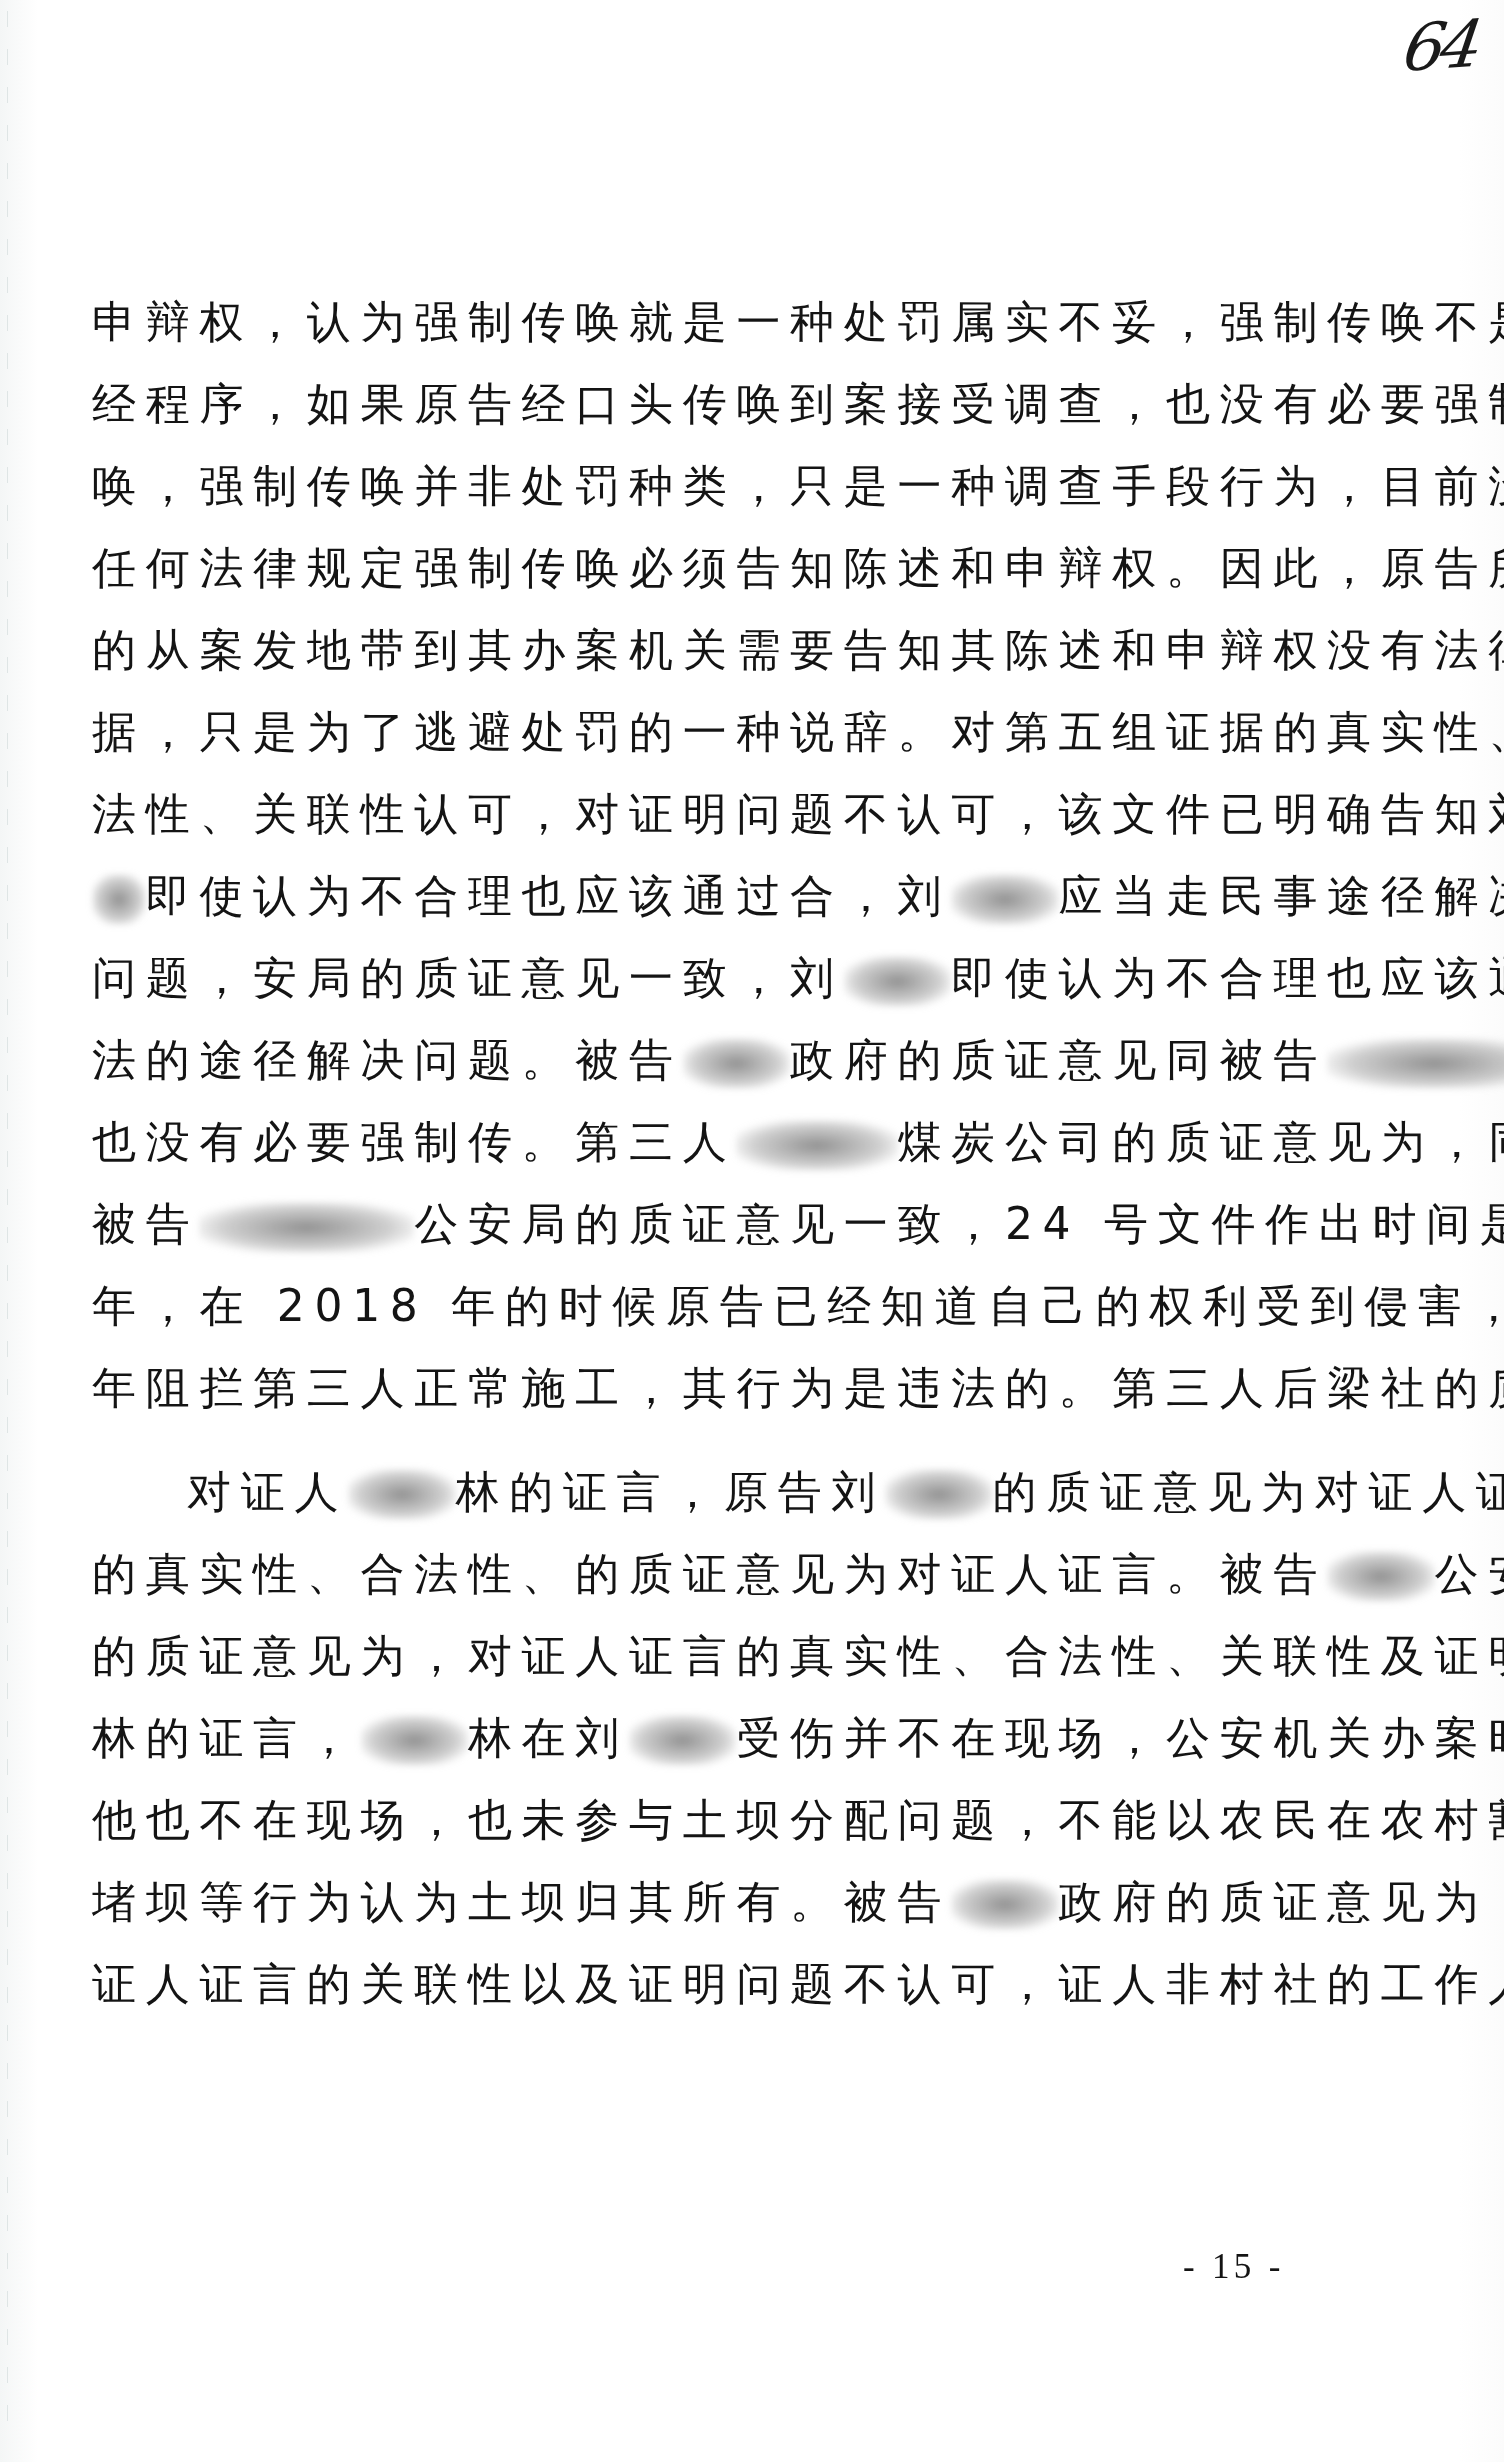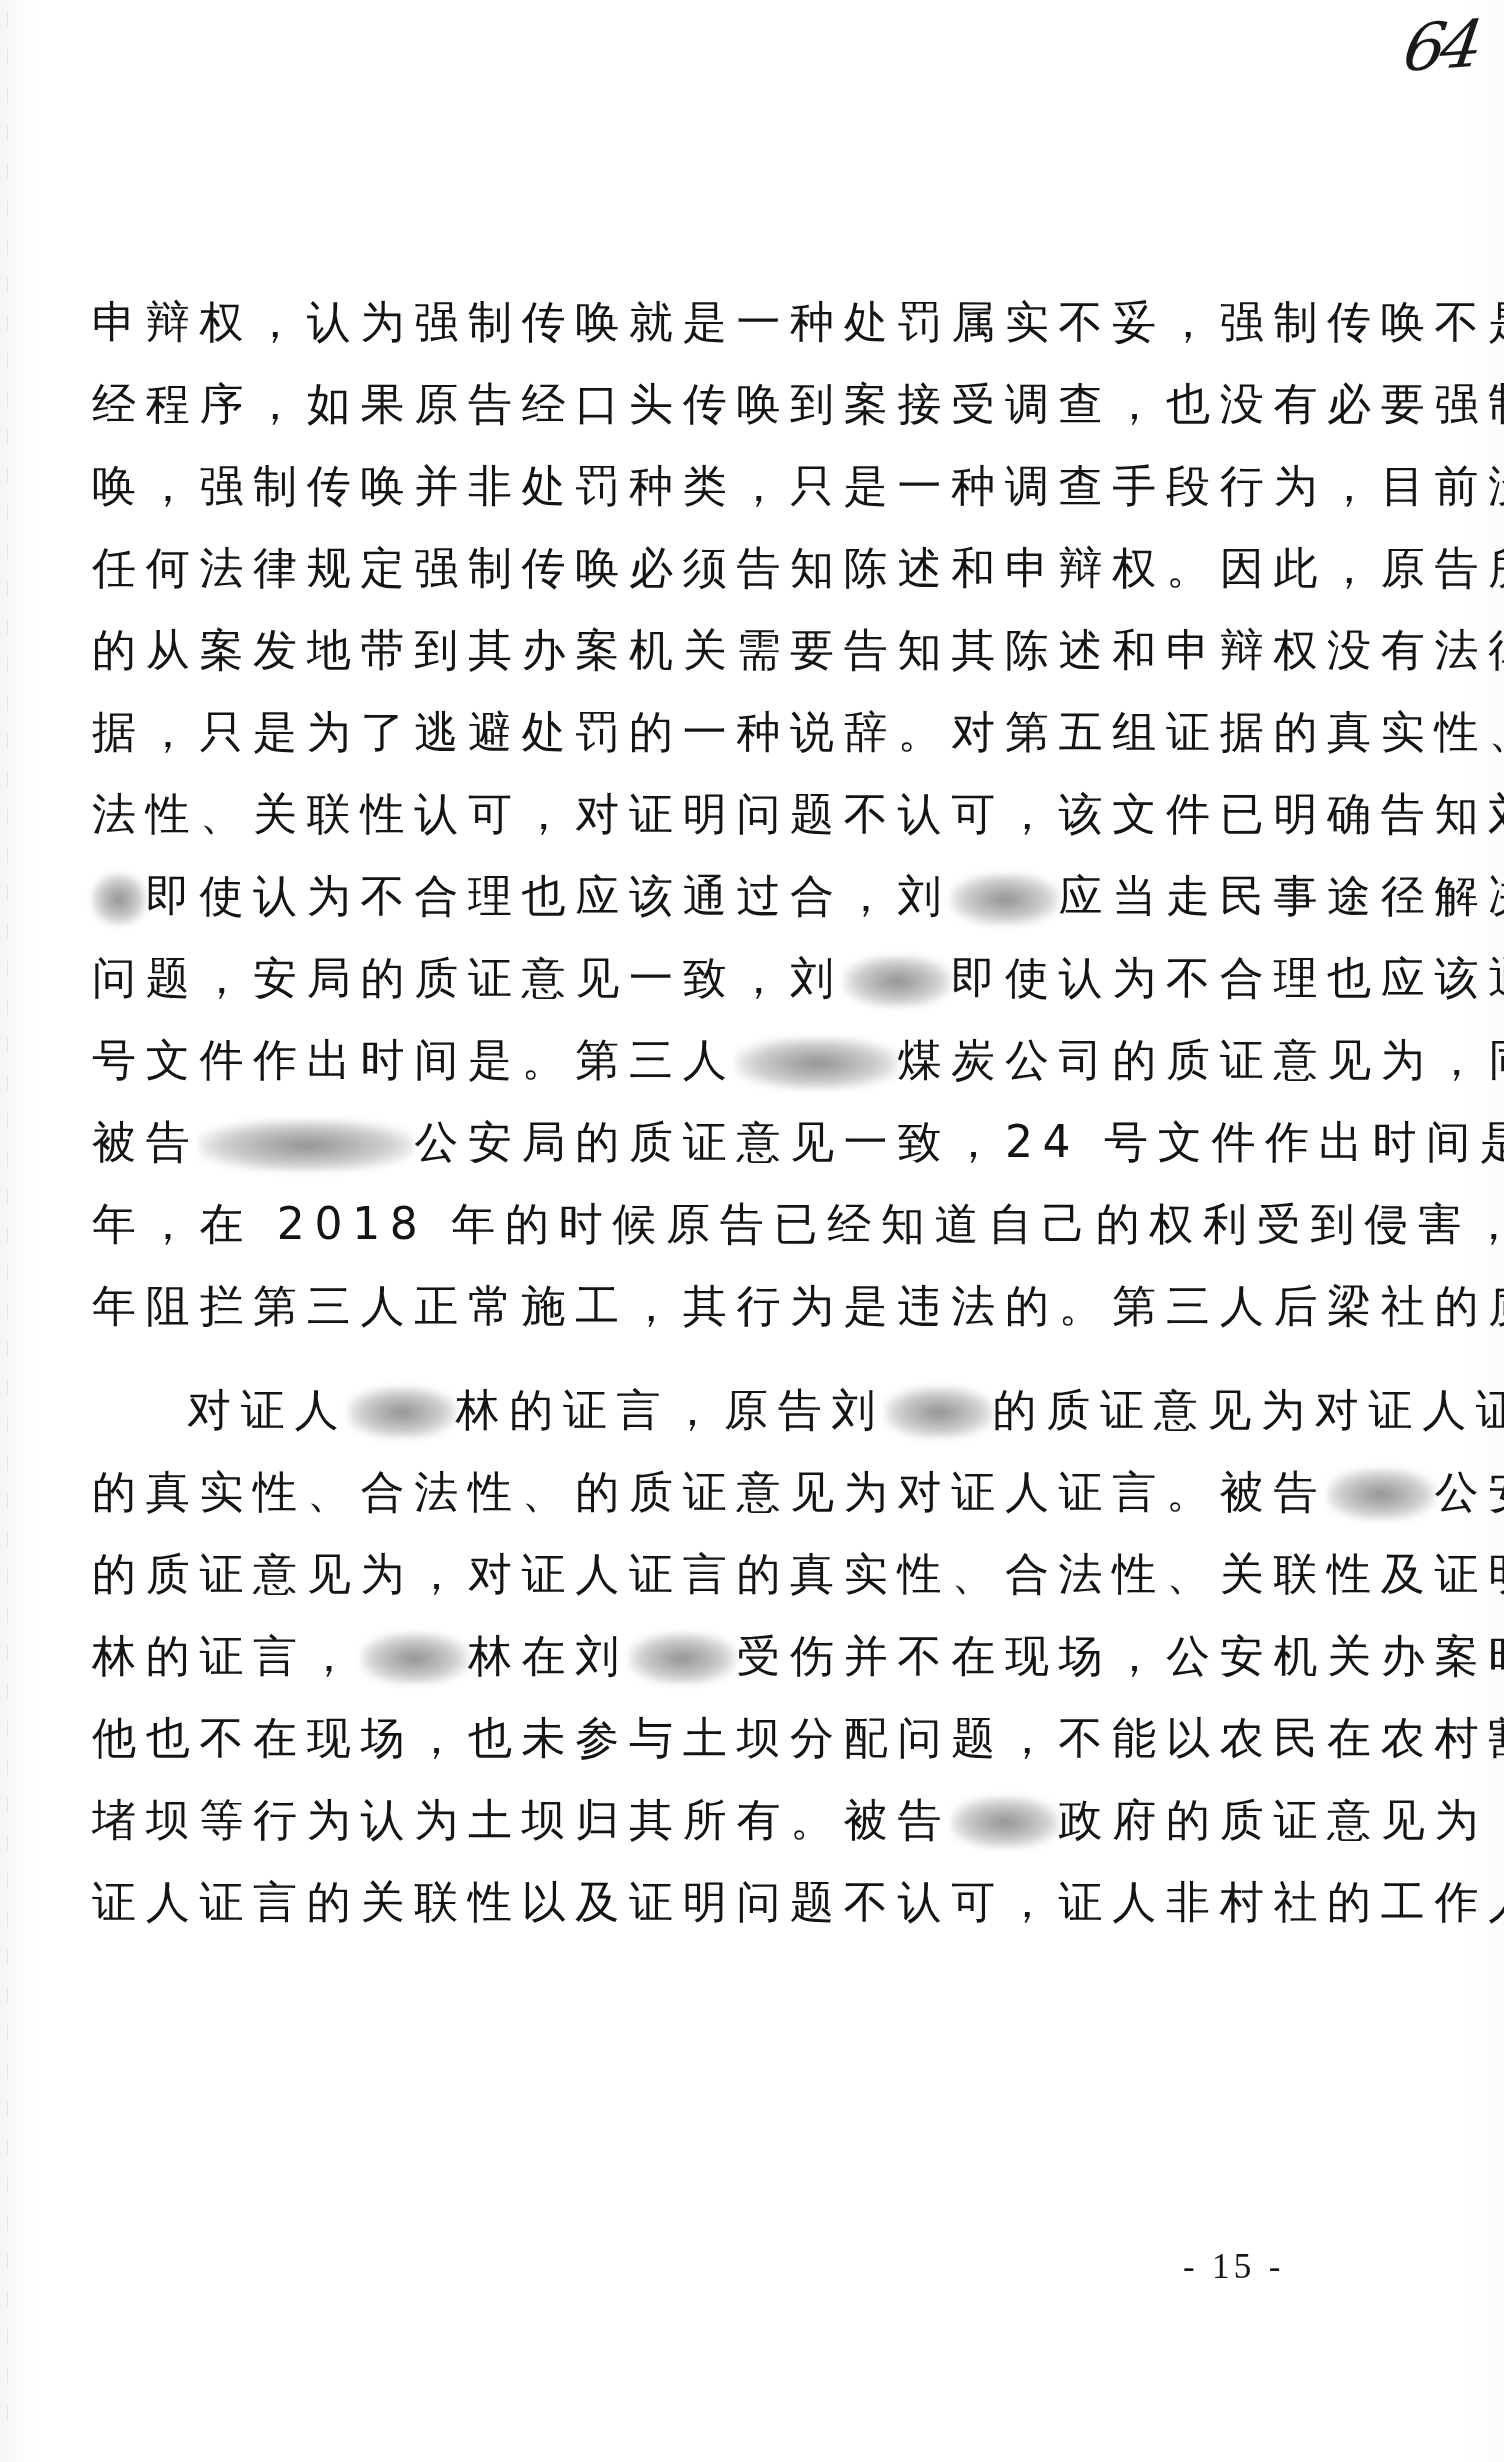--- a/index.html
+++ b/index.html
@@ -92,21 +92,22 @@
       <div>
         <div class="line"><span>申辩权，认为强制传唤就是一种处罚属实不妥，强制传唤不是必</span></div>
         <div class="line"><span>经程序，如果原告经口头传唤到案接受调查，也没有必要强制传</span></div>
         <div class="line"><span>唤，强制传唤并非处罚种类，只是一种调查手段行为，目前没有</span></div>
         <div class="line"><span>任何法律规定强制传唤必须告知陈述和申辩权。因此，原告所述</span></div>
         <div class="line"><span>的从案发地带到其办案机关需要告知其陈述和申辩权没有法律依</span></div>
         <div class="line"><span>据，只是为了逃避处罚的一种说辞。对第五组证据的真实性、合</span></div>
         <div class="line"><span>法性、关联性认可，对证明问题不认可，该文件已明确告知刘</span></div>
         <div class="line"><span class="redacted">某</span><span>即使认为不合理也应该通过合，刘</span><span class="redacted">某某</span><span>应当走民事途径解决</span></div>
         <div class="line"><span>问题，安局的质证意见一致，刘</span><span class="redacted">某某</span><span>即使认为不合理也应该通过合</span></div>
-        <div class="line"><span>号文件作出时间是。第三人</span><span class="redacted">某某某</span><span>煤炭公司的质证意见为，同</span></div>
+        <div class="line"><span>法的途径解决问题。被告</span><span class="redacted">某某</span><span>政府的质证意见同被告</span><span class="redacted">某某某某</span></div>
+        <div class="line"><span>也没有必要强制传。第三人</span><span class="redacted">某某某</span><span>煤炭公司的质证意见为，同</span></div>
         <div class="line"><span>被告</span><span class="redacted">某某某某</span><span>公安局的质证意见一致，24 号文件作出时间是 2018</span></div>
         <div class="line"><span>年，在 2018 年的时候原告已经知道自己的权利受到侵害，在 2020</span></div>
         <div class="line"><span>年阻拦第三人正常施工，其行为是违法的。第三人后梁社的质证</span></div>
       </div>
       <div class="para-gap"></div>
       <div>
         <div class="line indent"><span>对证人</span><span class="redacted">某某</span><span>林的证言，原告刘</span><span class="redacted">某某</span><span>的质证意见为对证人证言</span></div>
         <div class="line"><span>的真实性、合法性、的质证意见为对证人证言。被告</span><span class="redacted">某某</span><span>公安局</span></div>
         <div class="line"><span>的质证意见为，对证人证言的真实性、合法性、关联性及证明目</span></div>
         <div class="line"><span>林的证言，</span><span class="redacted">某某</span><span>林在刘</span><span class="redacted">某某</span><span>受伤并不在现场，公安机关办案时</span></div>

